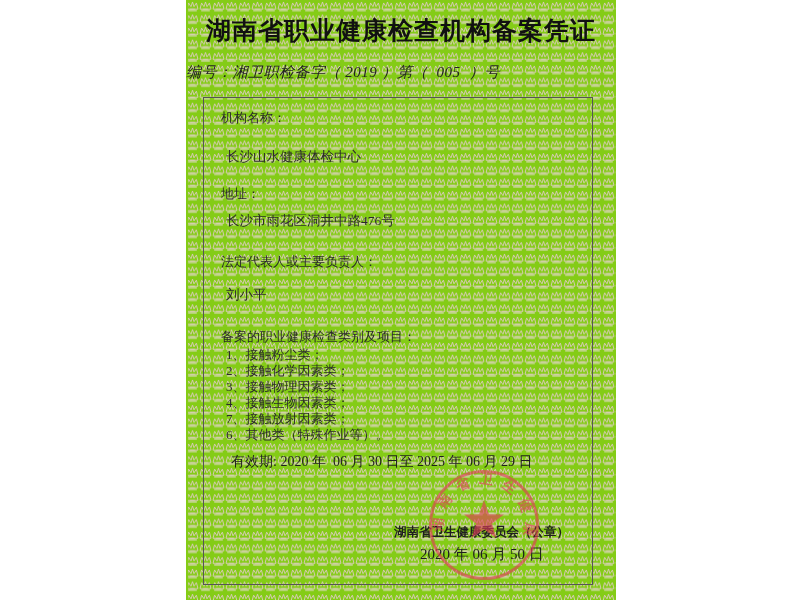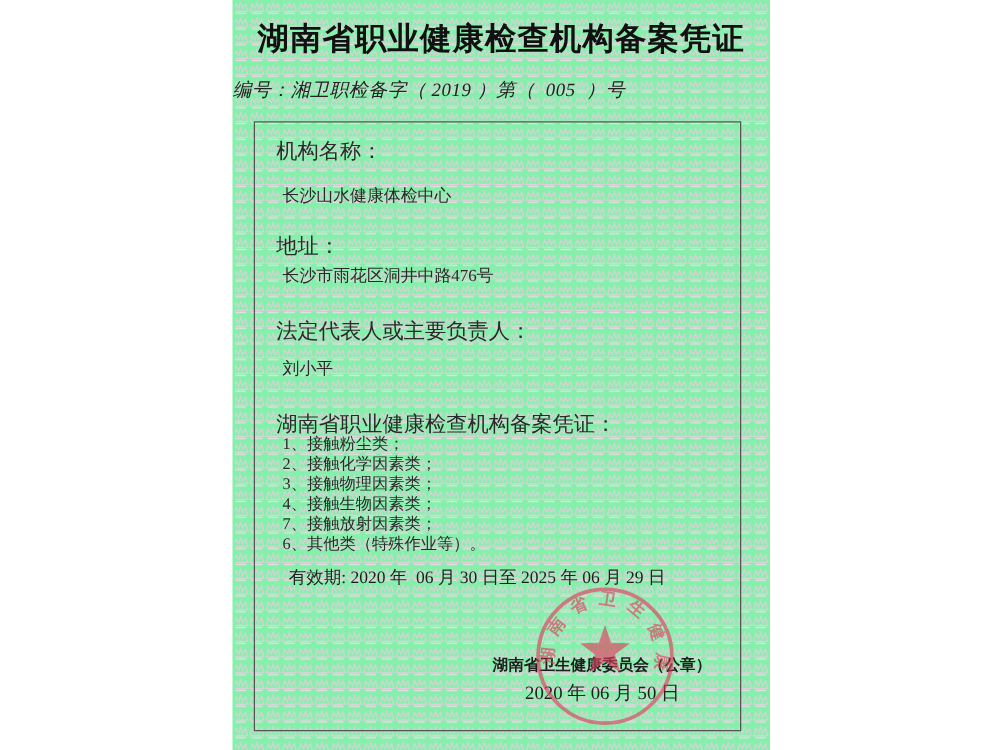--- a/index.html
+++ b/index.html
@@ -4,39 +4,39 @@
 <style>
   html, body { margin: 0; padding: 0; background: #ffffff; }
   .stage {
     position: relative; width: 800px; height: 600px;
     background: #ffffff; overflow: hidden;
     font-family: "Liberation Serif", "DejaVu Serif", serif;
     color: #222;
   }
   .paper {
     position: absolute; left: 186px; top: 0; width: 430px; height: 600px;
-    background: #86efac;
+    background: #84cc16;
   }
   .paper svg.watermark { position: absolute; left: 0; top: 0; }
   .cert-title {
     position: absolute; left: 0; top: 14px; width: 430px;
     text-align: center; font-size: 25px; font-weight: 700;
     letter-spacing: 1px; color: #111; white-space: nowrap;
   }
   .serial {
     position: absolute; left: 0; top: 63px; width: 430px;
     text-align: left; font-size: 15px; color: #222;
     white-space: pre; letter-spacing: 0.5px; font-style: italic;
   }
   .content-box {
     position: absolute; left: 17px; top: 97px; width: 388px; height: 486px;
     border: 1.5px solid #555;
   }
   .line { position: absolute; left: 17px; white-space: pre; color: #2a2a2a; }
-  .label  { font-size: 17px; }
+  .label  { font-size: 13px; }
   .value  { font-size: 13.5px; left: 22px; }
   .cat-item { position: absolute; left: 22px; font-size: 13px; color: #2a2a2a; white-space: pre; }
   .validity { position: absolute; left: 27px; top: 355px; font-size: 14px; color: #1e1e1e; white-space: pre; }
   .issuer {
     position: absolute; left: 190px; top: 426px; font-size: 12.5px;
     color: #1e1e1e; white-space: pre; z-index: 2; font-weight: bold;
   }
   .issue-date {
     position: absolute; left: 216px; top: 447px; font-size: 15px;
     color: #1e1e1e; white-space: pre; z-index: 2;
@@ -71,21 +71,21 @@
 
       <div class="line label" style="top:11px">机构名称：</div>
       <div class="line value" style="top:50px">长沙山水健康体检中心</div>
 
       <div class="line label" style="top:87px">地址：</div>
       <div class="line value" style="top:114px">长沙市雨花区洞井中路476号</div>
 
       <div class="line label" style="top:155px">法定代表人或主要负责人：</div>
       <div class="line value" style="top:188px">刘小平</div>
 
-      <div class="line label" style="top:230px">湖南省职业健康检查机构备案凭证：</div>
+      <div class="line label" style="top:230px">备案的职业健康检查类别及项目：</div>
 
       <div class="cat-item" style="top:248px">1、接触粉尘类；</div>
       <div class="cat-item" style="top:264px">2、接触化学因素类；</div>
       <div class="cat-item" style="top:280px">3、接触物理因素类；</div>
       <div class="cat-item" style="top:296px">4、接触生物因素类；</div>
       <div class="cat-item" style="top:312px">7、接触放射因素类；</div>
       <div class="cat-item" style="top:328px">6、其他类（特殊作业等）。</div>
 
       <div class="validity">有效期: 2020 年  06 月 30 日至 2025 年 06 月 29 日</div>
 

